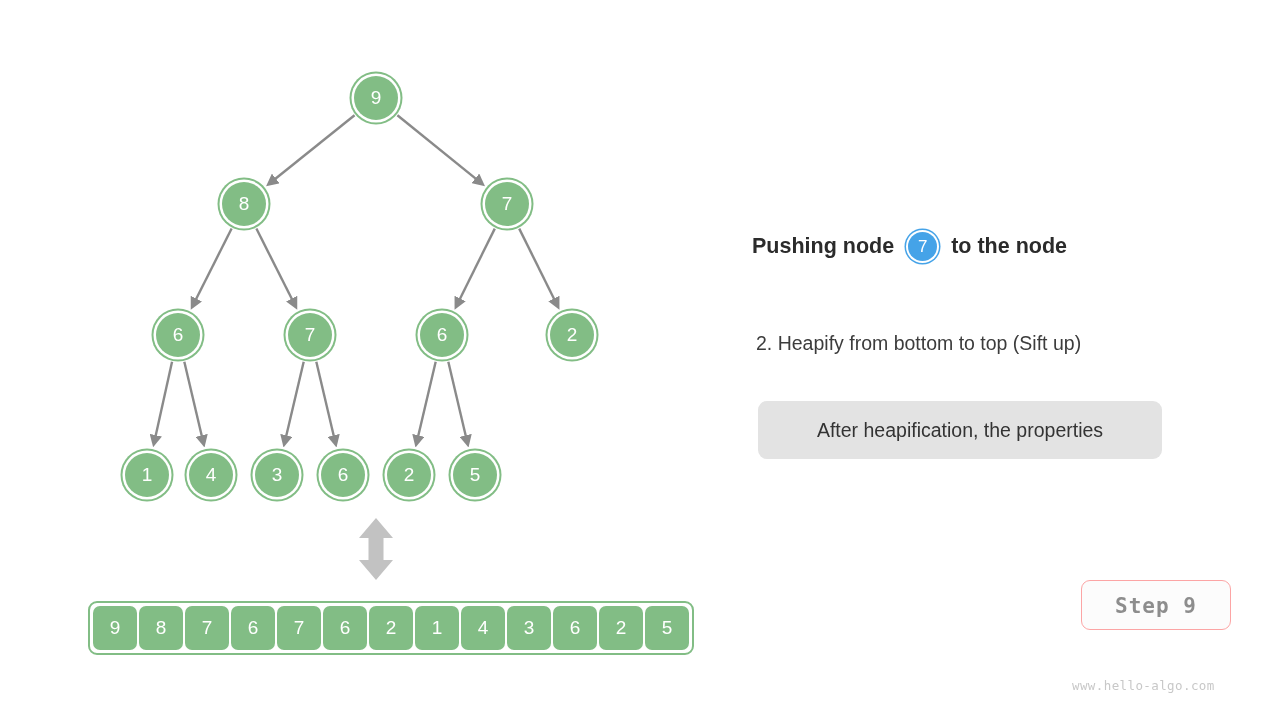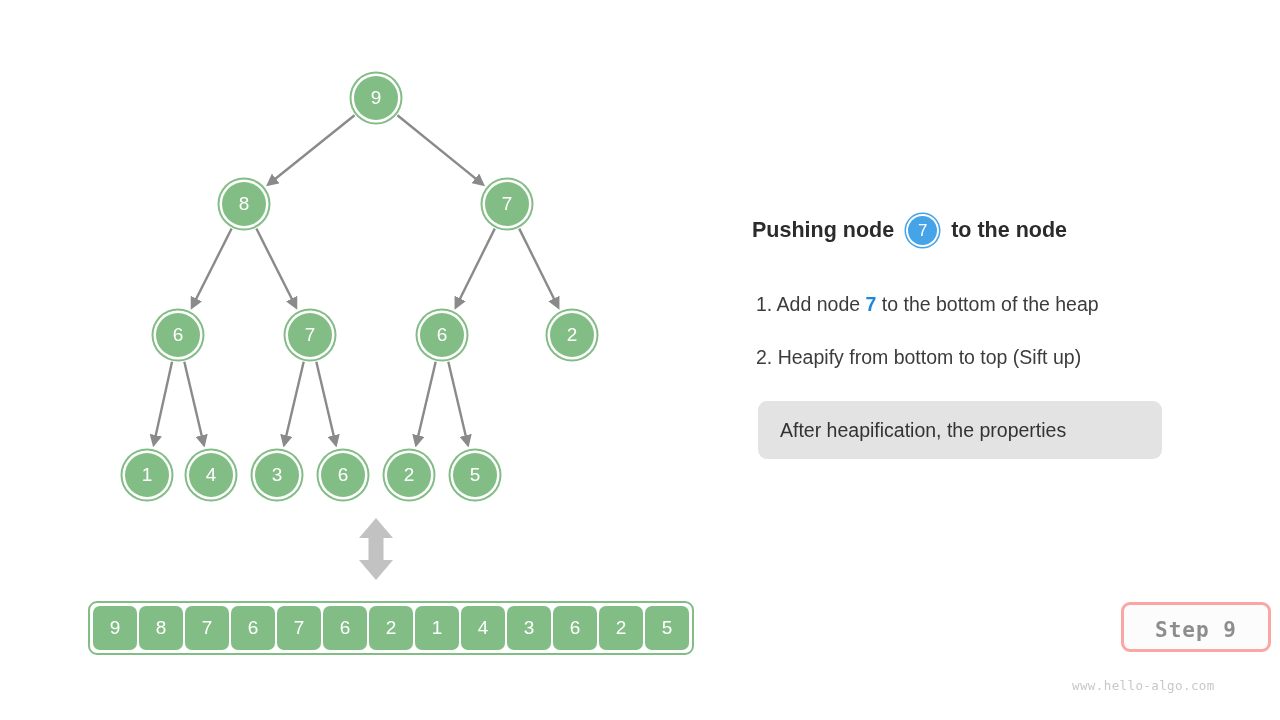--- a/index.html
+++ b/index.html
@@ -86,21 +86,21 @@
   #panel {
     position: absolute;
     left: 752px;
     top: 0;
     width: 500px;
     height: 720px;
   }
   #headline {
     position: absolute;
     left: 0;
-    top: 216px;
+    top: 232px;
     font-size: 21.5px;
     font-weight: bold;
     color: #2b2b2b;
     white-space: nowrap;
     display: flex;
     align-items: center;
   }
   .inline-node {
     display: inline-block;
     width: 29px;
@@ -117,56 +117,56 @@
     vertical-align: middle;
   }
   .step-line {
     position: absolute;
     left: 4px;
     font-size: 19.5px;
     color: #3c3c3c;
     white-space: nowrap;
   }
   #step-line-1 { top: 293px; }
-  #step-line-2 { top: 346px; }
+  #step-line-2 { top: 332px; }
   .hl-blue {
     color: #1a87e0;
     font-weight: bold;
   }
   #callout {
     position: absolute;
     left: 6px;
     top: 401px;
     width: 404px;
     background: #e3e3e3;
     border-radius: 9px;
     padding: 14px 22px;
     box-sizing: border-box;
     font-size: 19.5px;
     color: #333333;
     line-height: 30px;
+    text-align: center;
   }
   #step-badge {
     position: absolute;
     left: 1081px;
-    top: 602px;
+    top: 580px;
     width: 150px;
     height: 50px;
-    border: 3px solid #fca5a5;
+    border: 1px solid #fca5a5;
     border-radius: 9px;
     background: #fcfcfc;
     color: #8d8d8d;
     font-family: "DejaVu Sans Mono", monospace;
     font-size: 21px;
     font-weight: bold;
     line-height: 50px;
     text-align: center;
     letter-spacing: 1px;
     box-sizing: border-box;
-    margin-left: 40px;
   }
   #watermark {
     position: absolute;
     left: 1072px;
     top: 678px;
     font-family: "DejaVu Sans Mono", monospace;
     font-size: 12.5px;
     color: #c8c8c8;
     letter-spacing: 0.4px;
   }
@@ -238,23 +238,20 @@
   </div>
 
   <div id="panel">
 
     <div id="headline">
       <span>Pushing node</span>
       <span class="inline-node">7</span>
       <span>to the node</span>
     </div>
 
-    <div class="step-line" id="step-line-1">
-      <span>1. Add node </span><span class="hl-blue">7</span><span> to the bottom of the heap</span>
-    </div>
 
     <div class="step-line" id="step-line-2">
       <span>2. Heapify from bottom to top (Sift up)</span><span class="hl-blue"></span><span></span>
     </div>
 
     <div id="callout">
       <div>After heapification, the properties</div>
     </div>
   </div>
 

